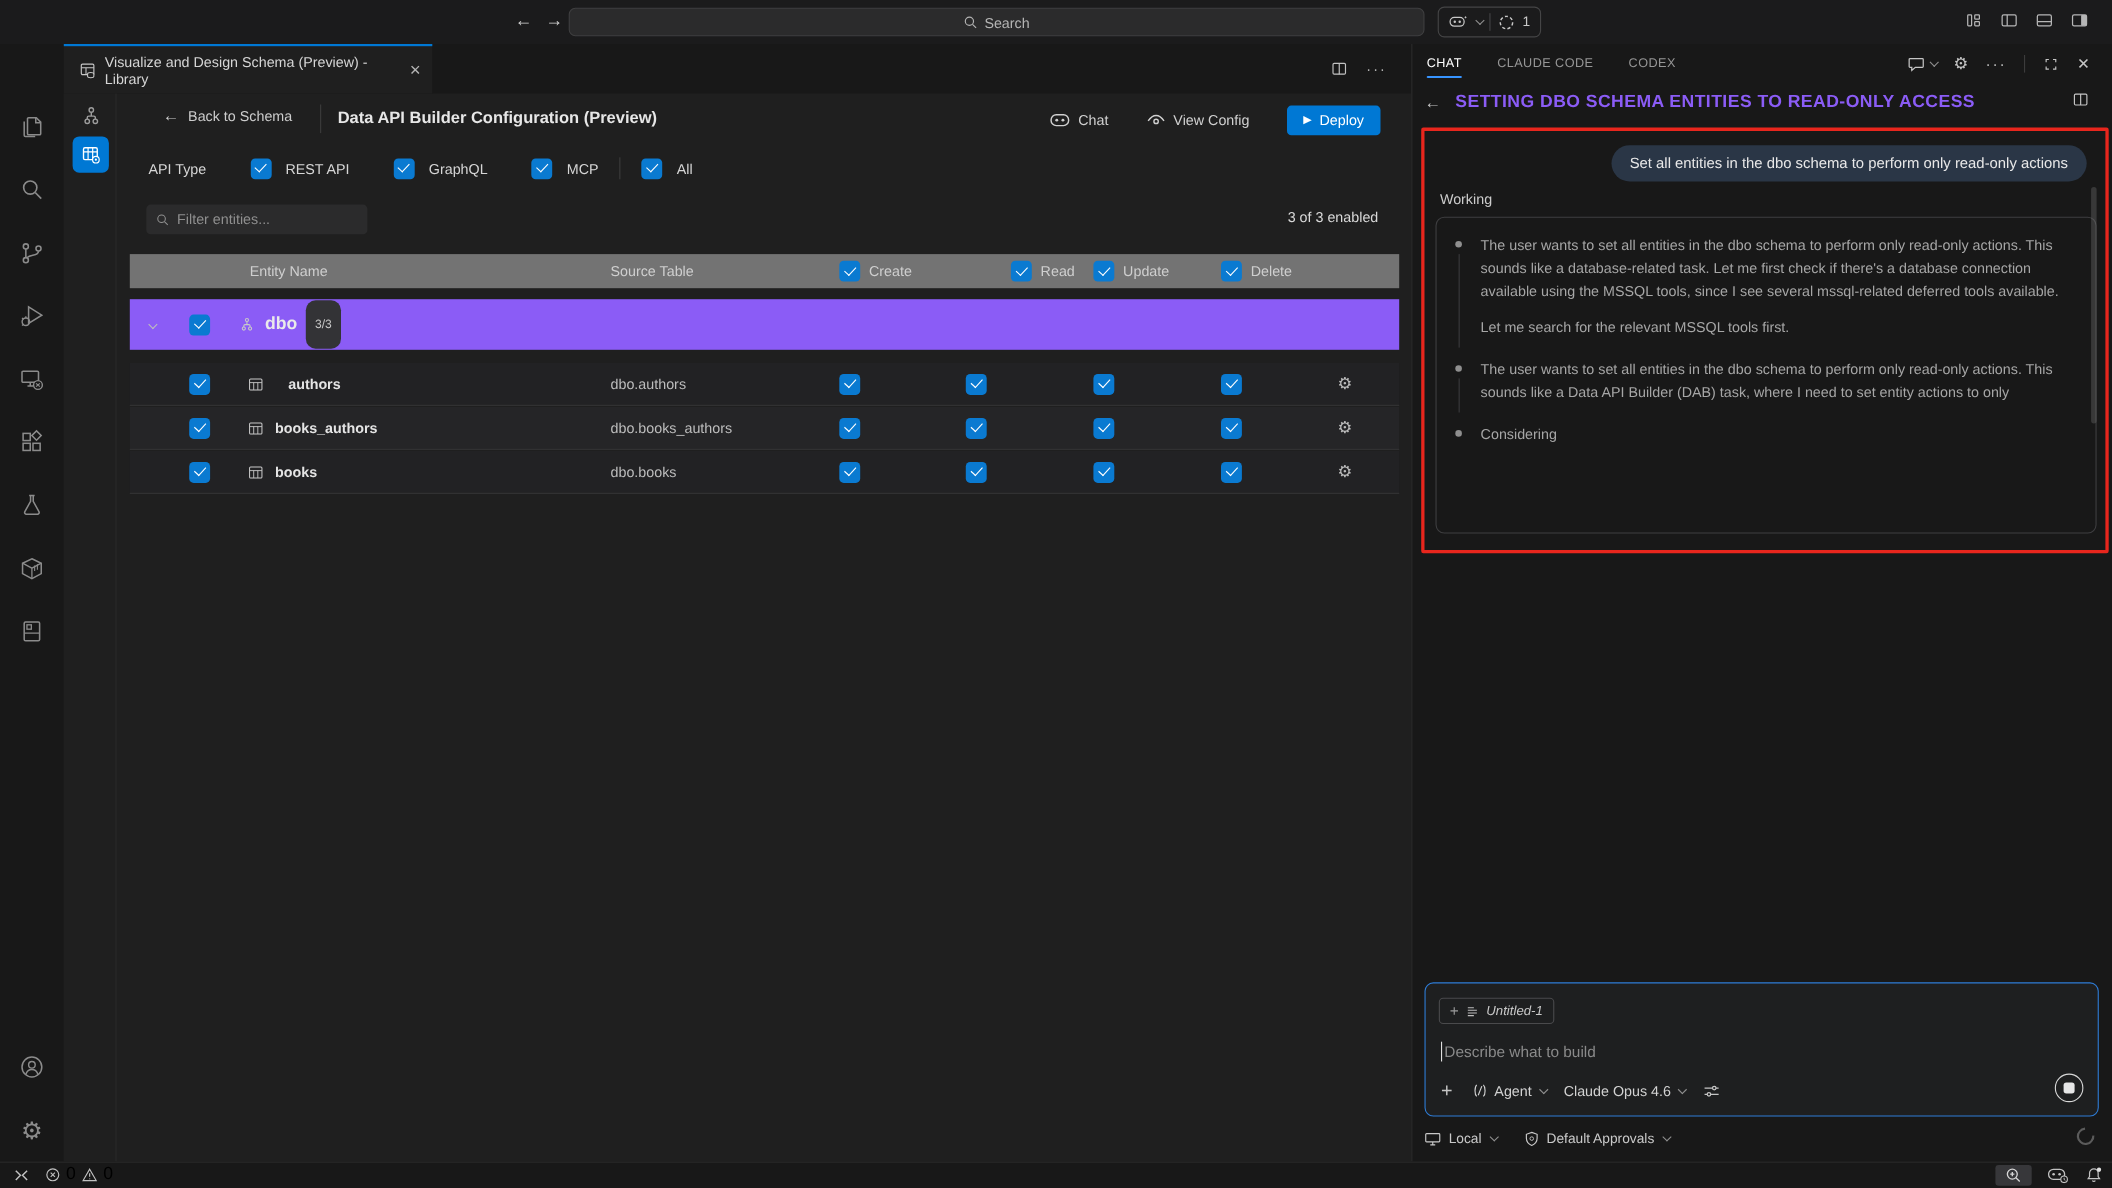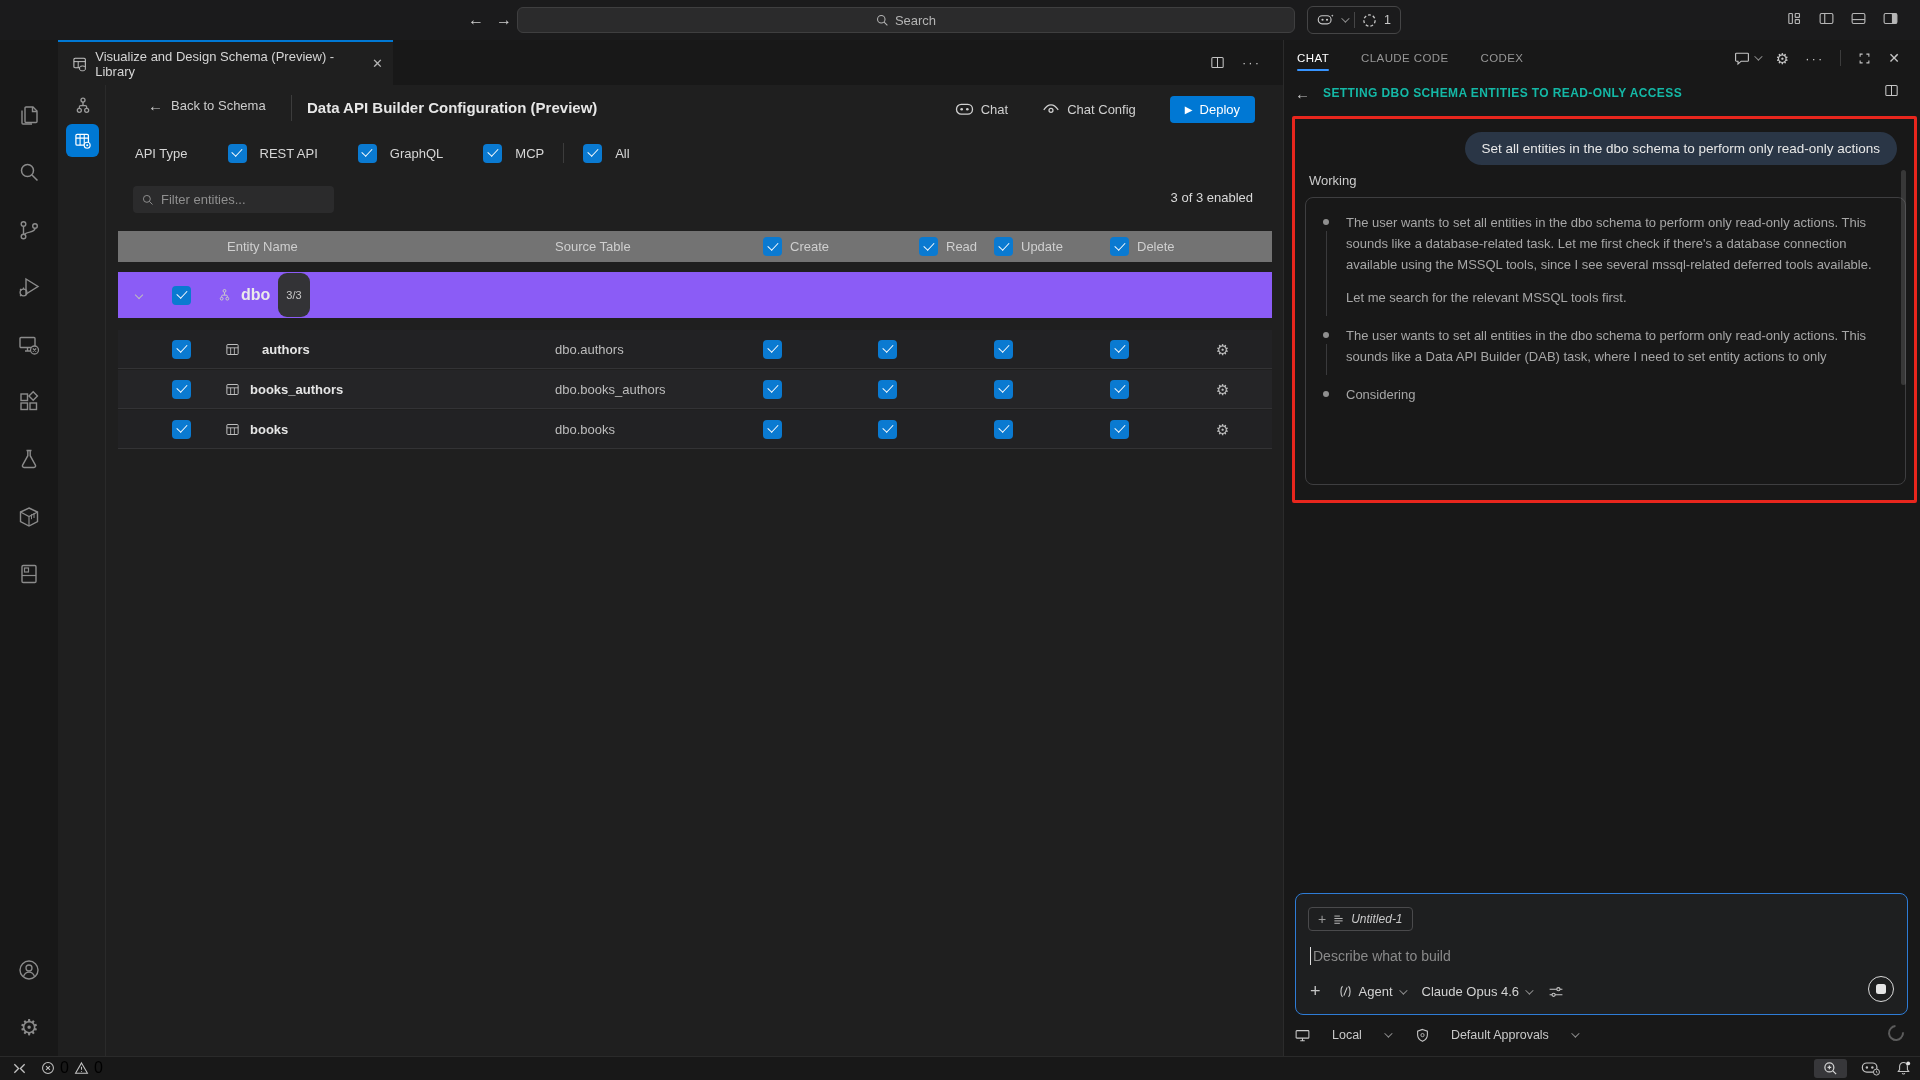--- a/index.html
+++ b/index.html
@@ -84,21 +84,21 @@
     border-left:1px solid #2b2b2b; }
   .chat-tabs { left:1297px; top:40px; height:36px; gap:32px; }
   .chat-tab { font-size:11.5px; letter-spacing:0.4px; color:#969696; position:relative;
     height:36px; display:flex; align-items:center; }
   .chat-tab.active { color:#ffffff; }
   .chat-tab.active::after { content:""; position:absolute; left:0; right:0; bottom:5px;
     height:2px; background:#3794ff; border-radius:1px; }
   .chat-tabs-actions { position:absolute; right:20px; top:40px; height:36px; gap:16px; color:#c5c5c5; }
   .ct-sep { width:1px; height:16px; background:#3c3c3c; }
   .chat-title-row { left:1295px; top:78px; height:30px; gap:13px; color:#d9d9d9; }
-  .chat-title { font-size:12px; font-weight:bold; letter-spacing:0.4px; color:#14b8a6; }
+  .chat-title { font-size:16px; font-weight:bold; letter-spacing:0.4px; color:#8b5cf6; }
   .chat-title-split { position:absolute; right:20px; top:82px; color:#c5c5c5; }
 
   
   .red-box { left:1292px; top:116px; width:625px; height:387px; border:3px solid #e8261d; border-radius:2px; }
   .user-bubble { right:17px; top:13px; position:absolute; max-width:530px; background:#2a3646;
     border-radius:17px; padding:9px 17px; color:#e8e8e8; font-size:13.5px; }
   .working-label { position:absolute; left:14px; top:54px; color:#cccccc; font-size:13px; }
   .think-box { position:absolute; left:10px; top:78px; width:601px; height:288px;
     border:1px solid #3e3e40; border-radius:8px; padding:14px 18px 0 14px; }
   .think-item { position:relative; padding-left:26px; color:#a6a6a6; font-size:13px;
@@ -119,21 +119,21 @@
   .chip-title { font-style:italic; color:#c9c9c9; }
   .input-line { position:absolute; left:14px; top:53px; display:flex; align-items:center; }
   .caret { width:1px; height:18px; background:#e0e0e0; margin-right:2px; }
   .placeholder { color:#8a8a8a; font-size:14px; }
   .input-actions { position:absolute; left:14px; bottom:12px; gap:17px; color:#cccccc; }
   .mode-ctl { gap:6px; color:#d2d2d2; font-size:13px; }
   .stop-btn { position:absolute; right:13px; bottom:12px; width:26px; height:26px;
     border:1.6px solid #d8d8d8; border-radius:50%; display:flex; align-items:center; justify-content:center; }
   .stop-btn .sq { width:10px; height:10px; background:#e6e6e6; border-radius:2.5px; }
   .chat-footer { left:1295px; top:1024px; height:22px; gap:26px; color:#c9c9c9; font-size:12.5px; }
-  .foot-item { gap:22px; }
+  .foot-item { gap:7px; }
   .spinner { position:absolute; right:16px; top:1025px; width:16px; height:16px;
     border:2px solid #5b5b5b; border-top-color:transparent; border-radius:50%; transform:rotate(40deg); }
 
   .chev { display:inline-block; width:6px; height:6px; border-right:1.4px solid currentColor;
     border-bottom:1.4px solid currentColor; transform:rotate(45deg) translateY(-2px); flex:none; }
   .chev.dim { color:#8f8f8f; }
 
   
   .statusbar { left:0; top:1056px; width:1920px; height:24px; background:#181818;
     border-top:1px solid #2a2a2a; color:#c2c2c2; font-size:12px; }
@@ -320,21 +320,21 @@
           <circle cx="7" cy="7.7" r="1.4" fill="#d0d0d0"></circle>
           <circle cx="13" cy="7.7" r="1.4" fill="#d0d0d0"></circle>
         </svg>
       <span>Chat</span>
     </div>
     <div class="flex hdr-act">
       <svg width="18" height="14" viewBox="0 0 20 14">
           <path d="M2 8c2.5-3.8 5.2-5.5 8-5.5S15.5 4.2 18 8" fill="none" stroke="#d0d0d0" stroke-width="1.4"></path>
           <circle cx="10" cy="8.5" r="2.2" fill="none" stroke="#d0d0d0" stroke-width="1.4"></circle>
         </svg>
-      <span>Chat Config</span>
+      <span>View Config</span>
     </div>
     <div class="deploy-btn">
       <span style="font-size:10px;">▶</span>
       <span>Deploy</span>
     </div>
   </div>
 
   <div class="abs flex api-row">
     <span>API Type</span>
     <span class="gap"></span>

